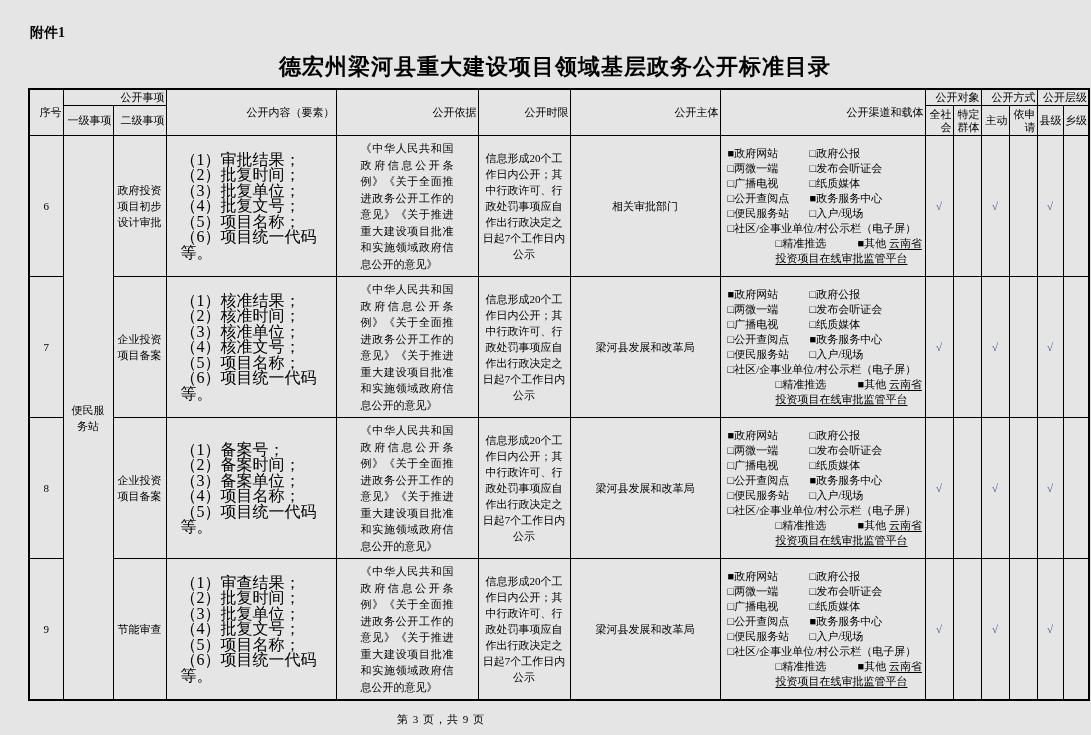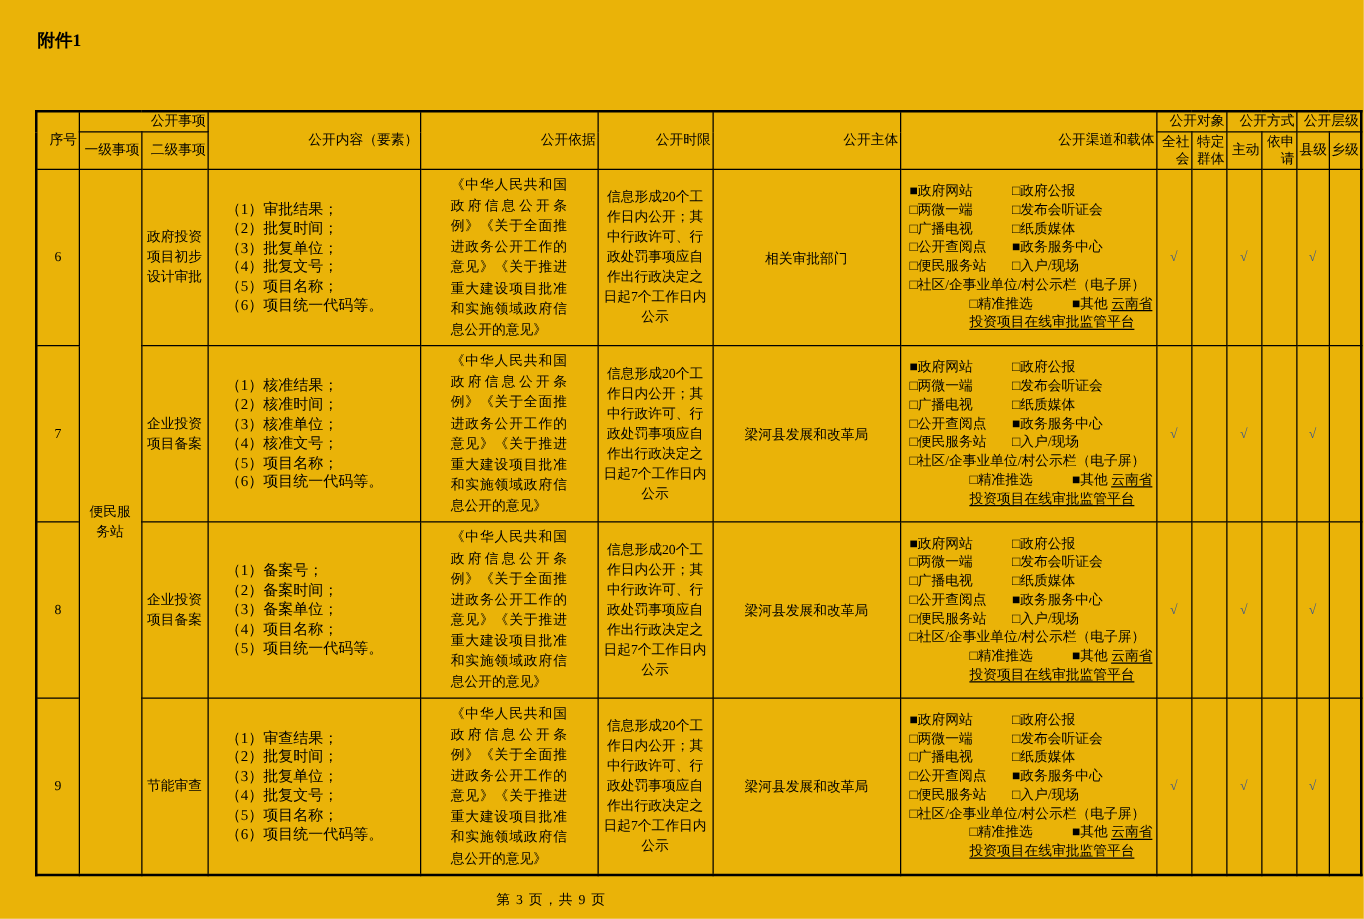--- a/index.html
+++ b/index.html
@@ -4,21 +4,21 @@
 <style>
   * { margin: 0; padding: 0; box-sizing: border-box; }
   html, body { background: #ffffff; }
   body {
     width: 1091px; height: 735px;
     position: relative;
     font-family: "Liberation Serif", "DejaVu Serif", serif;
     color: #000;
     overflow: hidden;
   }
-  .page { position: absolute; inset: 0; background: #eab308; }
+  .page { position: absolute; inset: 0; background: #e5e5e5; }
   .attachment {
     position: absolute; left: 30px; top: 24px;
     font-size: 14px; font-weight: bold;
   }
   .doc-title {
     position: absolute; left: 28px; top: 52px; width: 1054px;
     text-align: center; font-size: 22px; font-weight: bold;
     letter-spacing: 1px;
   }
   table.main {
@@ -38,21 +38,21 @@
   }
   tr.hdr-group { height: 15px; }
   tr.hdr-main  { height: 30px; }
   tr.r6 { height: 125px; }
   tr.r7 { height: 130px; }
   tr.r8 { height: 130px; }
   tr.r9 { height: 132px; }
   td.c-serial   { text-align: center; font-size: 11px; }
   td.c-l1       { text-align: center; font-size: 11px; line-height: 16px; padding: 0 3px; }
   td.c-l2       { text-align: center; font-size: 11px; line-height: 16px; padding: 0 4px; }
-  td.c-content  { font-size: 12px; line-height: 15.5px; padding: 4px 4px 4px 14px; text-align: left; }
+  td.c-content  { font-size: 16px; line-height: 15.5px; padding: 4px 4px 4px 14px; text-align: left; }
   td.c-basis    { font-size: 11px; line-height: 16.5px; padding: 4px 24px; text-align: justify; }
   td.c-time     { font-size: 11px; line-height: 16px; padding: 2px 4px; text-align: center; }
   td.c-subject  { font-size: 11px; text-align: center; padding: 0 4px; }
   td.c-channels { font-size: 11px; line-height: 15px; padding: 4px 2px 4px 7px; text-align: left; }
   td.c-check    { text-align: center; font-size: 11px; }
   .check-mark   { color: #37558f; font-size: 11px; }
   .ch-line      { white-space: nowrap; }
   .ch-left      { display: inline-block; width: 82px; }
   .ch-full      { display: inline; }
   .ch-other     { white-space: normal; margin-left: 48px; }
@@ -62,20 +62,21 @@
     text-align: center; font-size: 11px; letter-spacing: 1px;
   }
 </style>
 </head>
 <body>
 
 <div class="page">
 
   <div class="attachment">附件1</div>
 
+  <div class="doc-title">德宏州梁河县重大建设项目领域基层政务公开标准目录</div>
 
   <table class="main">
     <colgroup>
       <col style="width:34px">
         <col style="width:50px">
         <col style="width:53px">
       <col style="width:170px">
         <col style="width:142px">
         <col style="width:92px">
       <col style="width:150px">

